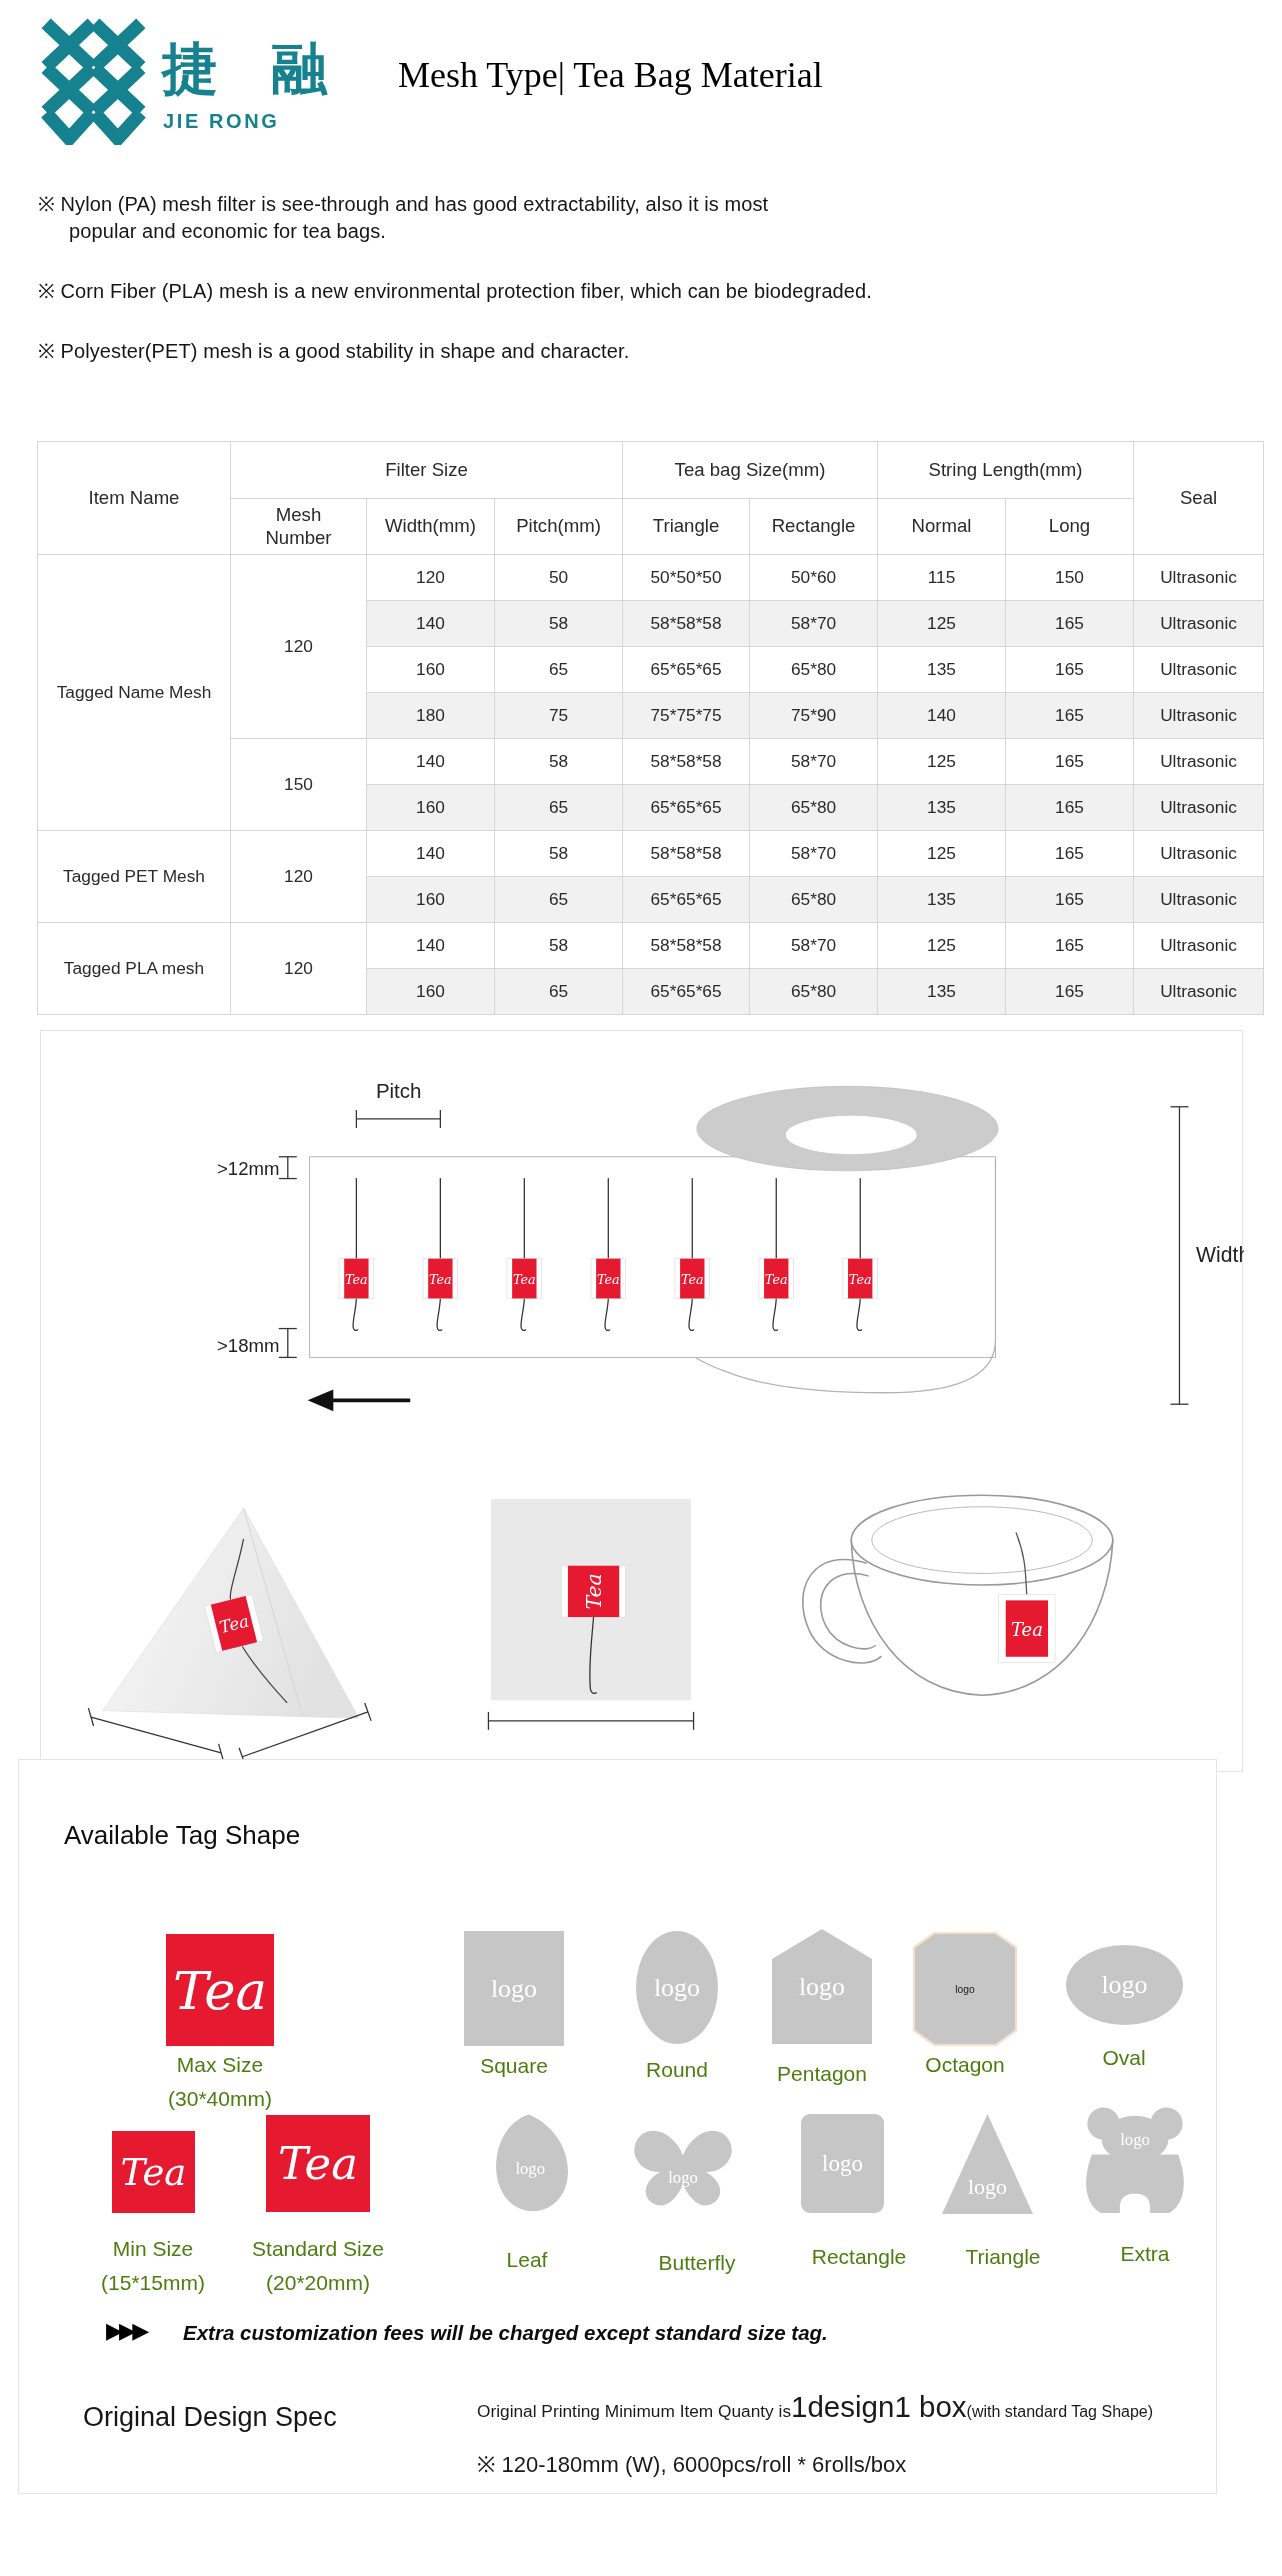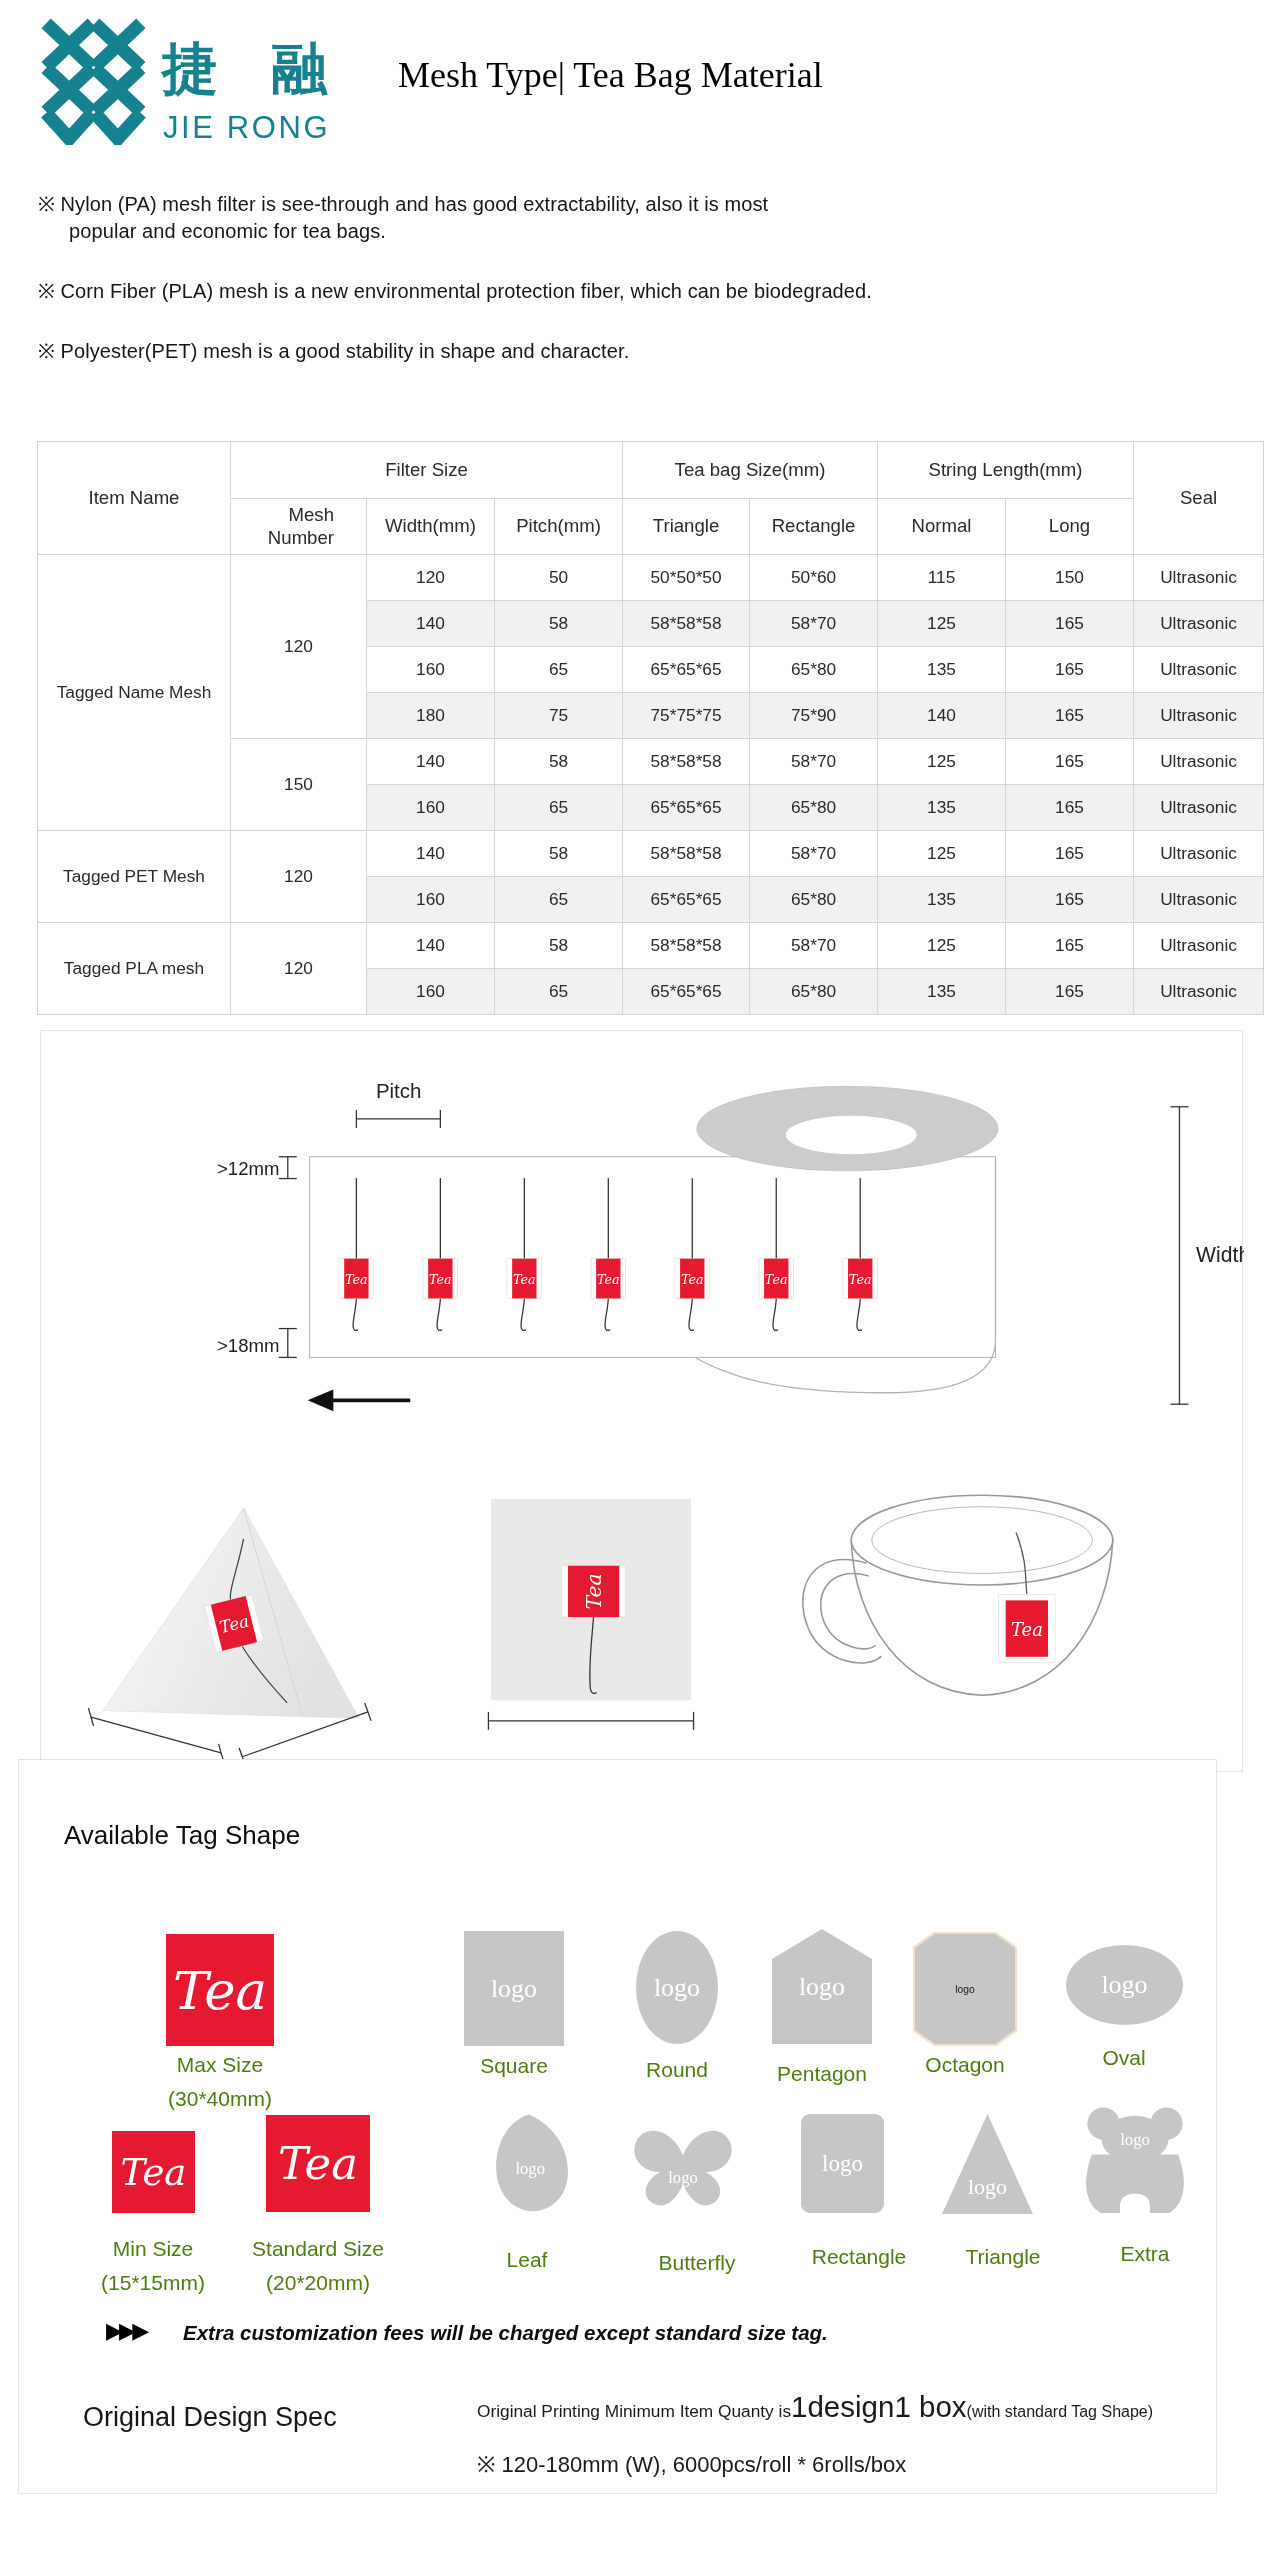--- a/index.html
+++ b/index.html
@@ -2,37 +2,37 @@
 <html style="font-size:10.3px"><head>
 <meta charset="utf-8">
 <style>
   html,body{margin:0;padding:0;}
   body{position:relative;width:1283px;height:2576px;background:#ffffff;
        font-family:"Liberation Sans",sans-serif;color:#1a1a1a;}
   .abs{position:absolute;}
   .teal{color:#17828f;}
   
   #brand-cn{left:162px;top:32px;font-size:56px;font-weight:700;letter-spacing:19px;}
-  #brand-en{left:163px;top:110px;font-size:31px;font-weight:400;letter-spacing:2.6px;}
+  #brand-en{left:163px;top:110px;font-size:20px;font-weight:700;letter-spacing:2.6px;}
   #page-title{left:398px;top:54px;width:667px;text-align:left;
               font-family:"Liberation Serif",serif;font-size:36px;color:#000;}
   
   .note{left:38px;width:1180px;font-size:20px;letter-spacing:0.1px;color:#161616;}
   
   #spec-table{left:37px;top:441px;}
   table{border-collapse:collapse;table-layout:fixed;width:1224px;}
   td,th{border:0.6px solid #d6d6d6;text-align:center;vertical-align:middle;
         font-weight:400;padding:0;font-size:17.3px;color:#2a2a2a;line-height:1.2;}
   tr.ghead th{height:56px;font-size:18.6px;}
   tr.shead th{height:55px;font-size:18.6px;}
   tr.data td{height:45px;}
   tr.shade td{background:#f1f1f1;}
   td.merge{background:#ffffff;}
   tr.strong td{border-top:1.3px solid #c2c2c2;}
-  .wrapnarrow{width:71px;margin:0 auto;text-align:right;}
+  .wrapnarrow{width:71px;margin:0 auto;}
   
   .framebox{border:1.3px solid #e4e4e4;background:#fff;}
   
   .cap{transform:translateX(-50%);white-space:nowrap;font-size:21px;color:#4d7c0f;}
   .shape{display:flex;align-items:center;justify-content:center;background:#c6c6c6;}
   .shape .logo-txt,.g-logo{font-family:"Liberation Serif",serif;color:#ffffff;font-size:26px;}
   .redtag{display:flex;align-items:center;justify-content:center;background:#e5192f;}
   .tea-script{font-family:"DejaVu Serif",serif;font-style:italic;color:#fff;}
   .octa-outer{background:#f4dfca;clip-path:polygon(20% 0,80% 0,100% 13%,100% 87%,80% 100%,20% 100%,0 87%,0 13%);}
   .octa-inner{position:absolute;inset:1.9px;background:#c6c6c6;

